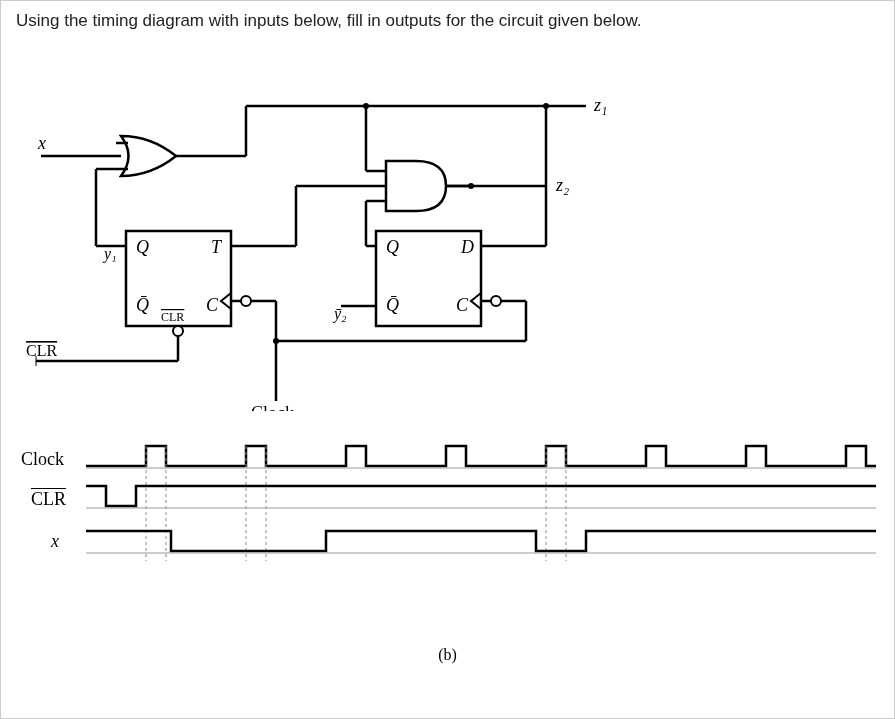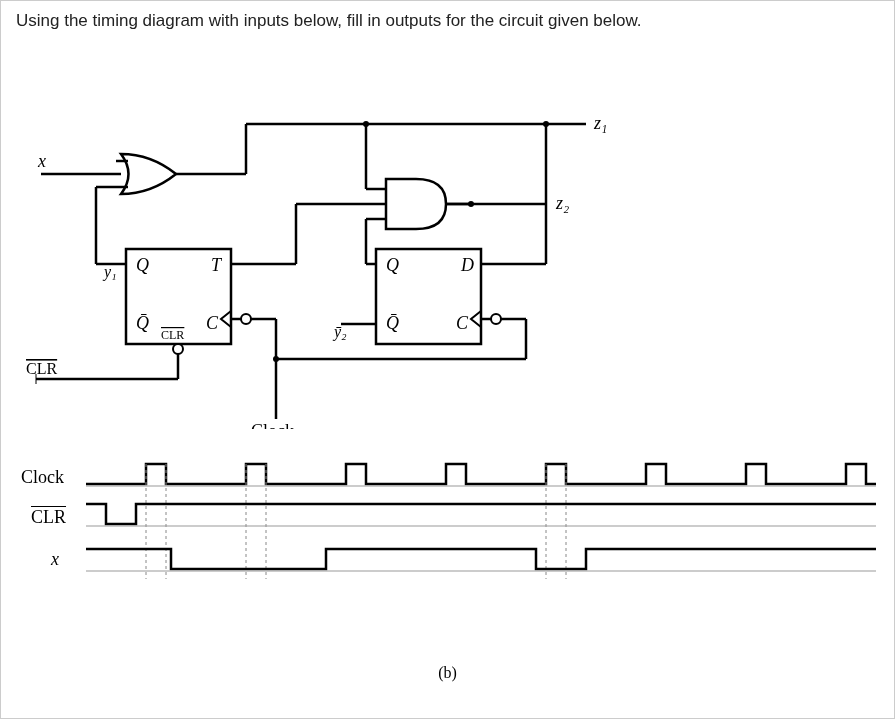--- a/index.html
+++ b/index.html
@@ -13,21 +13,21 @@
     .container {
       background: white;
       width: 100%;
       height: 100%;
       border: 1px solid #ccc;
       padding: 10px 15px;
     }
     .question-text {
       font-size: 17px;
       color: #222;
-      margin-bottom: 48px;
+      margin-bottom: 30px;
     }
     .circuit-area {
       position: relative;
       width: 100%;
       height: 350px;
     }
     .timing-area {
       position: relative;
       width: 100%;
       height: 200px;

